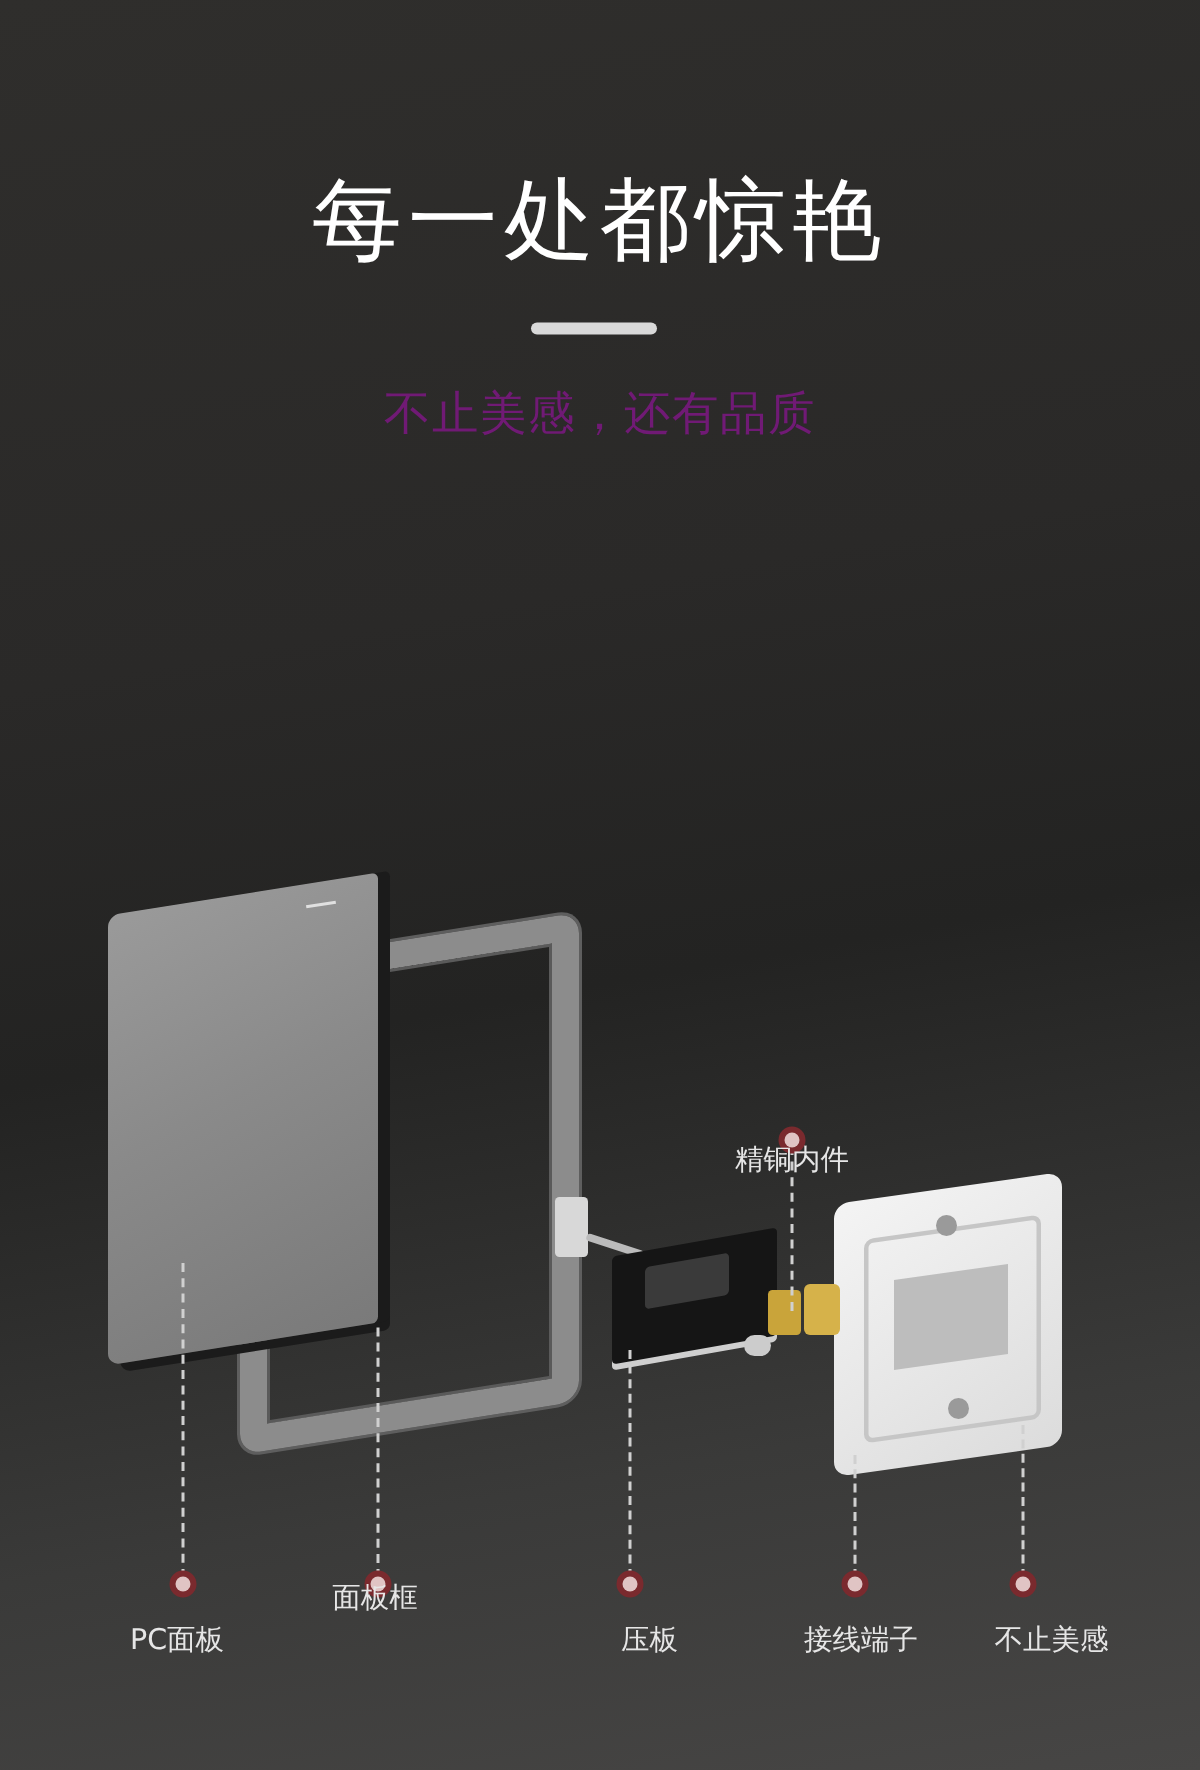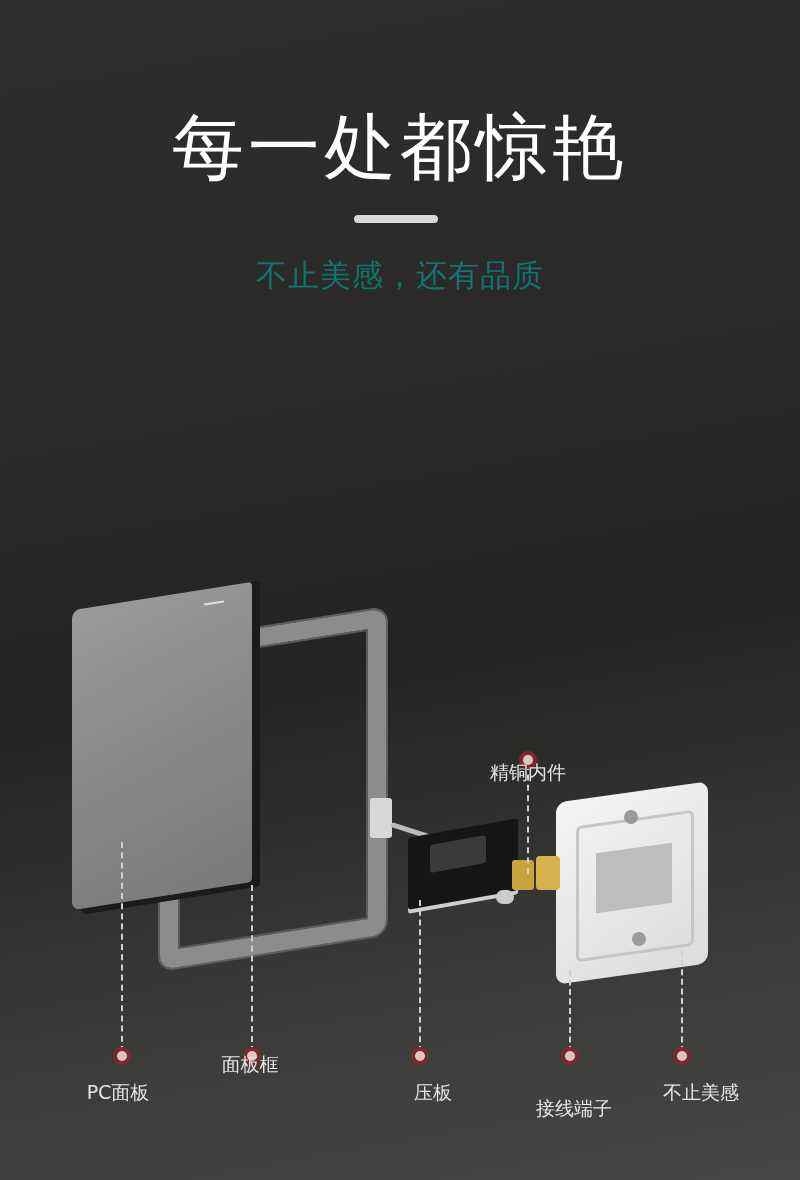--- a/index.html
+++ b/index.html
@@ -4,29 +4,29 @@
 <style>
   html, body { margin: 0; padding: 0; }
   body {
     width: 800px; height: 1180px; overflow: hidden; position: relative;
     font-family: "DejaVu Sans", "Liberation Sans", sans-serif;
     background: linear-gradient(170deg, #2f2e2c 0%, #2a2928 35%, #232322 55%, #3a3a39 80%, #474645 100%);
     color: #fff;
   }
   .title {
     position: absolute; left: 0; right: 0; top: 92px; text-align: center;
-    font-size: 72px; font-weight: 300; letter-spacing: 4px; color: #ffffff; line-height: 110px;
+    font-size: 60px; font-weight: 300; letter-spacing: 4px; color: #ffffff; line-height: 110px;
   }
   .title-bar {
     position: absolute; left: 354px; top: 215px; width: 84px; height: 8px;
     border-radius: 4px; background: #d9d9d9;
   }
   .subtitle {
     position: absolute; left: 0; right: 0; top: 255px; text-align: center;
-    font-size: 31px; color: #0f766e; letter-spacing: 1px;
+    font-size: 31px; color: #701a75; letter-spacing: 1px;
   }
   .stage { position: absolute; left: 0; top: 560px; width: 800px; height: 440px; }
   .panel {
     position: absolute; left: 72px; top: 36px; width: 180px; height: 300px;
     background: linear-gradient(160deg, #9a9a9a 0%, #8a8a8a 45%, #7a7a7a 100%);
     transform: skewY(-9deg); border-radius: 8px 4px 4px 8px;
     box-shadow: 8px 0 0 #1b1b1b, 8px 6px 0 #1b1b1b;
   }
   .panel-led {
     position: absolute; left: 204px; top: 42px; width: 20px; height: 2px;
@@ -129,14 +129,14 @@
 <div class="marker" style="left:252px; top:1056px;"></div>
 <div class="marker" style="left:420px; top:1056px;"></div>
 <div class="marker" style="left:528px; top:760px;"></div>
 <div class="marker" style="left:570px; top:1056px;"></div>
 <div class="marker" style="left:682px; top:1056px;"></div>
 
 <div class="label" style="left:118px; top:1080px;">PC面板</div>
 <div class="label" style="left:250px; top:1052px;">面板框</div>
 <div class="label" style="left:419px; top:1080px;margin-left:14px;">压板</div>
 <div class="label" style="left:528px; top:716px;margin-top:44px;">精铜内件</div>
-<div class="label" style="left:574px; top:1080px;margin-top:16px;">接线端子</div>
+<div class="label" style="left:574px; top:1080px;">接线端子</div>
 <div class="label" style="left:701px; top:1080px;">不止美感</div>
 
 </body></html>

